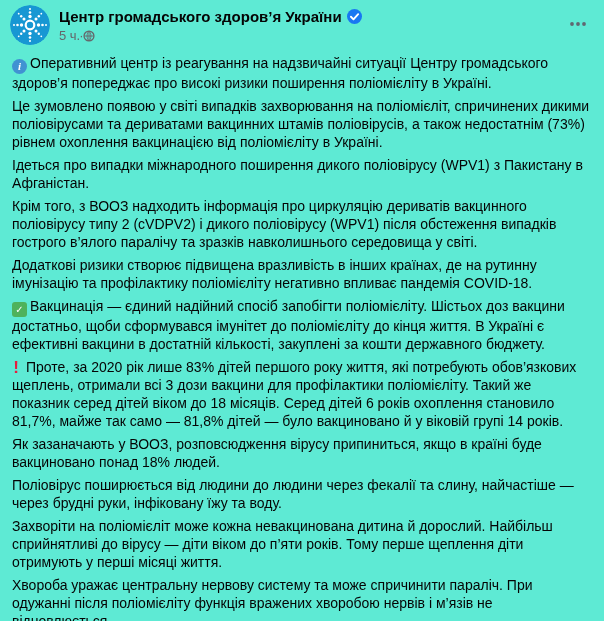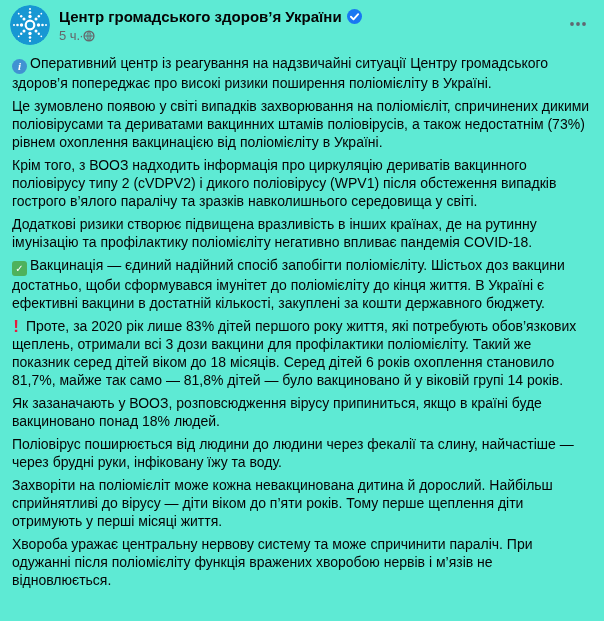--- a/index.html
+++ b/index.html
@@ -105,20 +105,21 @@
         <circle cx="4" cy="10" r="1.9"></circle>
           <circle cx="10" cy="10" r="1.9"></circle>
           <circle cx="16" cy="10" r="1.9"></circle>
       </svg>
     </button>
   </div>
 
   <div class="post-body">
       <p><span class="emoji emoji-info">i</span>Оперативний центр із реагування на надзвичайні ситуації Центру громадського здоров’я попереджає про високі ризики поширення поліомієліту в Україні.</p>
       <p>Це зумовлено появою у світі випадків захворювання на поліомієліт, спричинених дикими поліовірусами та дериватами вакцинних штамів поліовірусів, а також недостатнім (73%) рівнем охоплення вакцинацією від поліомієліту в Україні.</p>
+      <p>Ідеться про випадки міжнародного поширення дикого поліовірусу (WPV1) з Пакистану в Афганістан.</p>
       <p>Крім того, з ВООЗ надходить інформація про циркуляцію дериватів вакцинного поліовірусу типу 2 (cVDPV2) і дикого поліовірусу (WPV1) після обстеження випадків гострого в’ялого паралічу та зразків навколишнього середовища у світі.</p>
       <p>Додаткові ризики створює підвищена вразливість в інших країнах, де на рутинну імунізацію та профілактику поліомієліту негативно впливає пандемія COVID-18.</p>
       <p><span class="emoji emoji-check">✓</span>Вакцинація — єдиний надійний спосіб запобігти поліомієліту. Шістьох доз вакцини достатньо, щоби сформувався імунітет до поліомієліту до кінця життя. В Україні є ефективні вакцини в достатній кількості, закуплені за кошти державного бюджету.</p>
       <p><span class="emoji emoji-exclamation">!</span>Проте, за 2020 рік лише 83% дітей першого року життя, які потребують обов’язкових щеплень, отримали всі 3 дози вакцини для профілактики поліомієліту. Такий же показник серед дітей віком до 18 місяців. Серед дітей 6 років охоплення становило 81,7%, майже так само — 81,8% дітей — було вакциновано й у віковій групі 14 років.</p>
       <p>Як зазаначають у ВООЗ, розповсюдження вірусу припиниться, якщо в країні буде вакциновано понад 18% людей.</p>
       <p>Поліовірус поширюється від людини до людини через фекалії та слину, найчастіше — через брудні руки, інфіковану їжу та воду.</p>
       <p>Захворіти на поліомієліт може кожна невакцинована дитина й дорослий. Найбільш сприйнятливі до вірусу — діти віком до п’яти років. Тому перше щеплення діти отримують у перші місяці життя.</p>
       <p>Хвороба уражає центральну нервову систему та може спричинити параліч. При одужанні після поліомієліту функція вражених хворобою нервів і м’язів не відновлюється.</p>
     </div>
 

